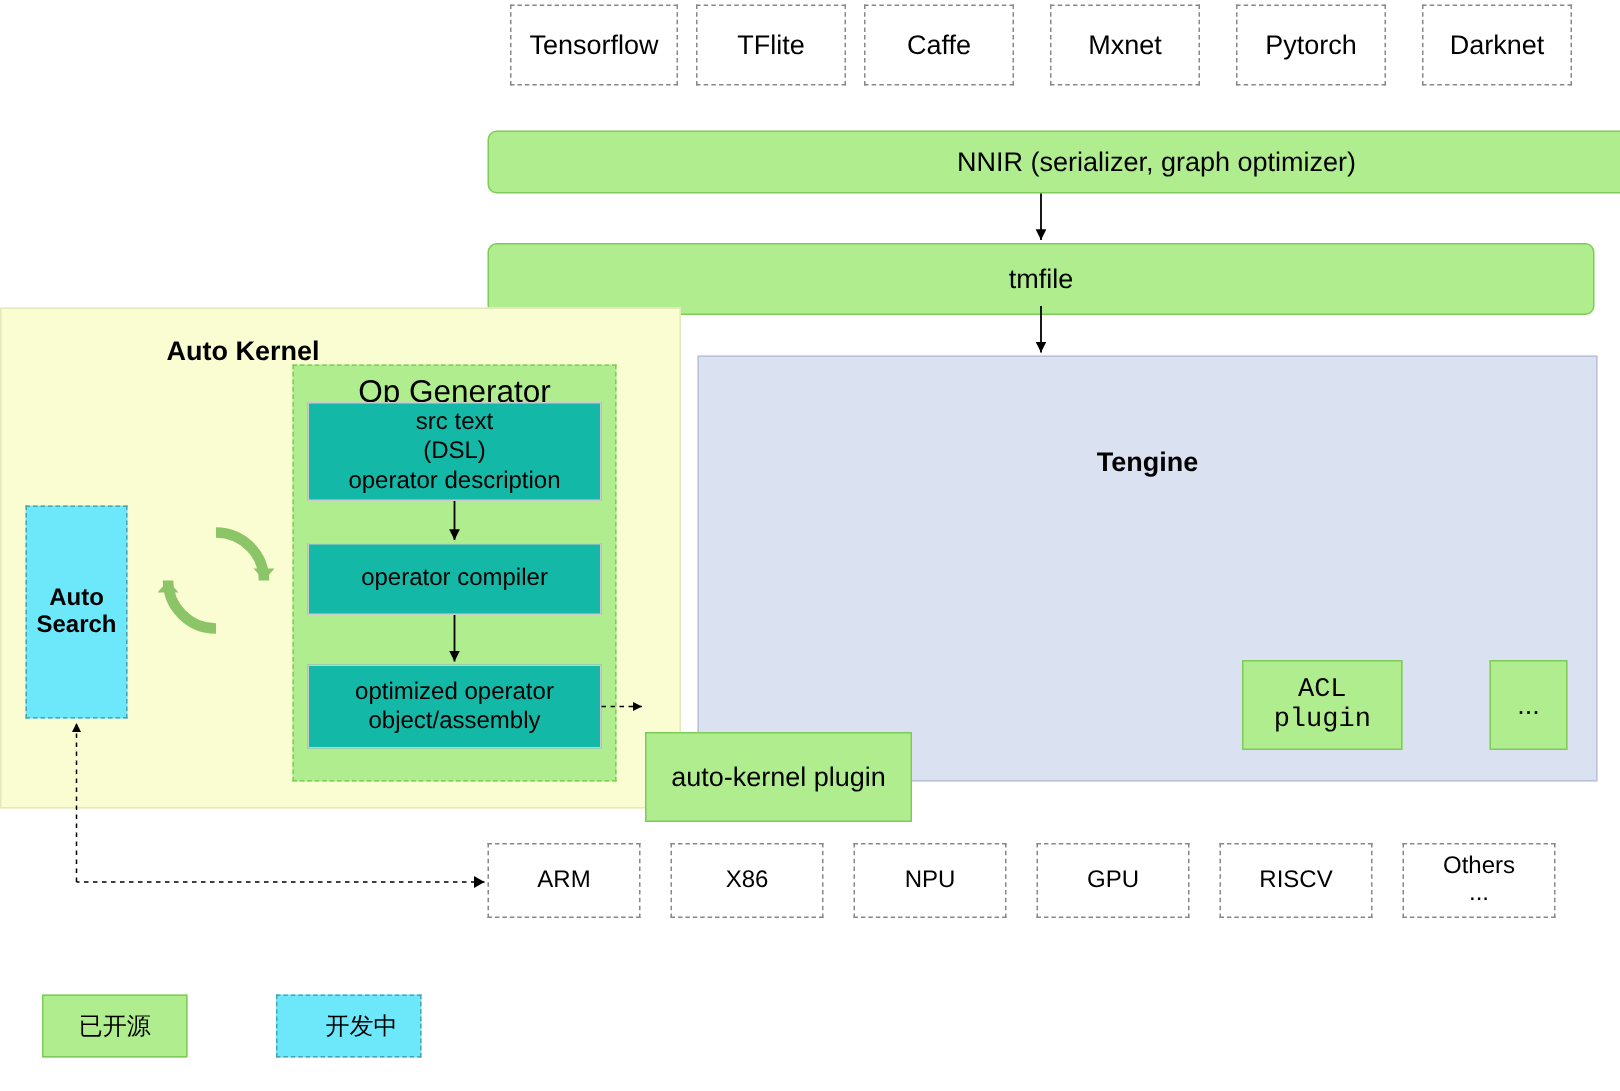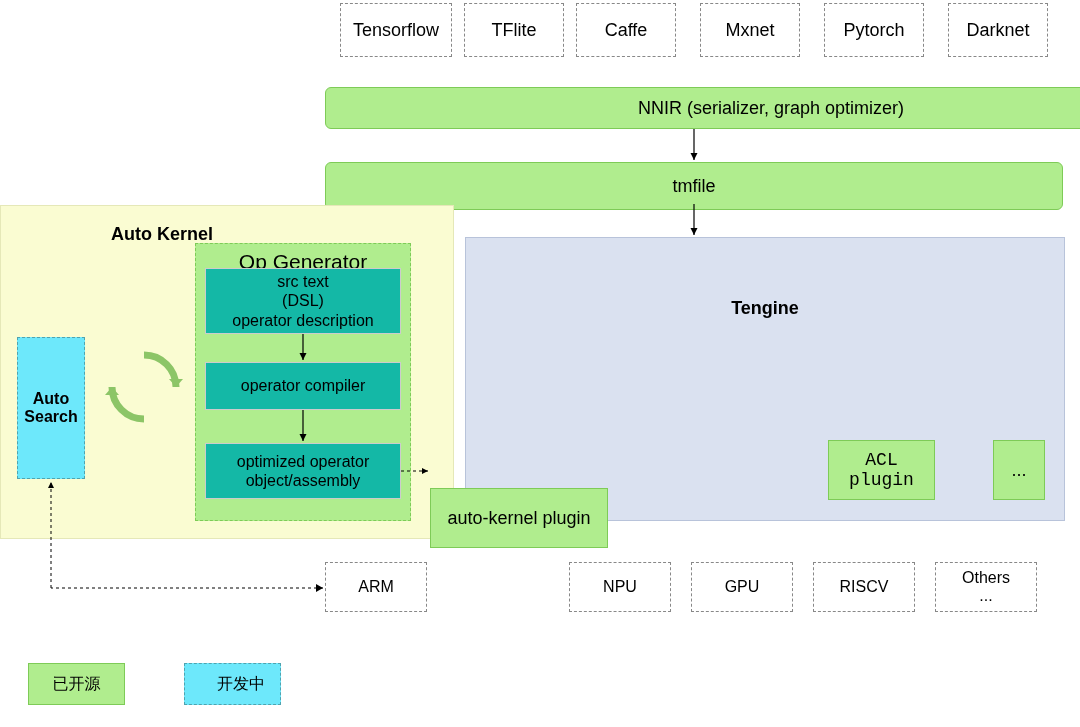--- a/index.html
+++ b/index.html
@@ -95,20 +95,23 @@
 
   <div class="box green fs17" style="left:828px; top:440px; width:107px; height:60px; white-space:pre-line;font-family:Liberation Mono, monospace;"><span>ACL<br>plugin</span></div>
 
   <div class="box green fs17" style="left:993px; top:440px; width:52px; height:60px;">
       <span>...</span>
     </div>
 
   <div class="box dashed fs16" style="left:325px; top:562px; width:102px; height:50px;text-align:center;">
       <span>ARM</span>
     </div>
+  <div class="box dashed fs16" style="left:447px; top:562px; width:102px; height:50px;">
+      <span>X86</span>
+    </div>
   <div class="box dashed fs16" style="left:569px; top:562px; width:102px; height:50px;">
       <span>NPU</span>
     </div>
   <div class="box dashed fs16" style="left:691px; top:562px; width:102px; height:50px;">
       <span>GPU</span>
     </div>
   <div class="box dashed fs16" style="left:813px; top:562px; width:102px; height:50px;">
       <span>RISCV</span>
     </div>
   <div class="box dashed fs16" style="left:935px; top:562px; width:102px; height:50px; white-space:pre-line;"><span>Others<br>...</span></div>

